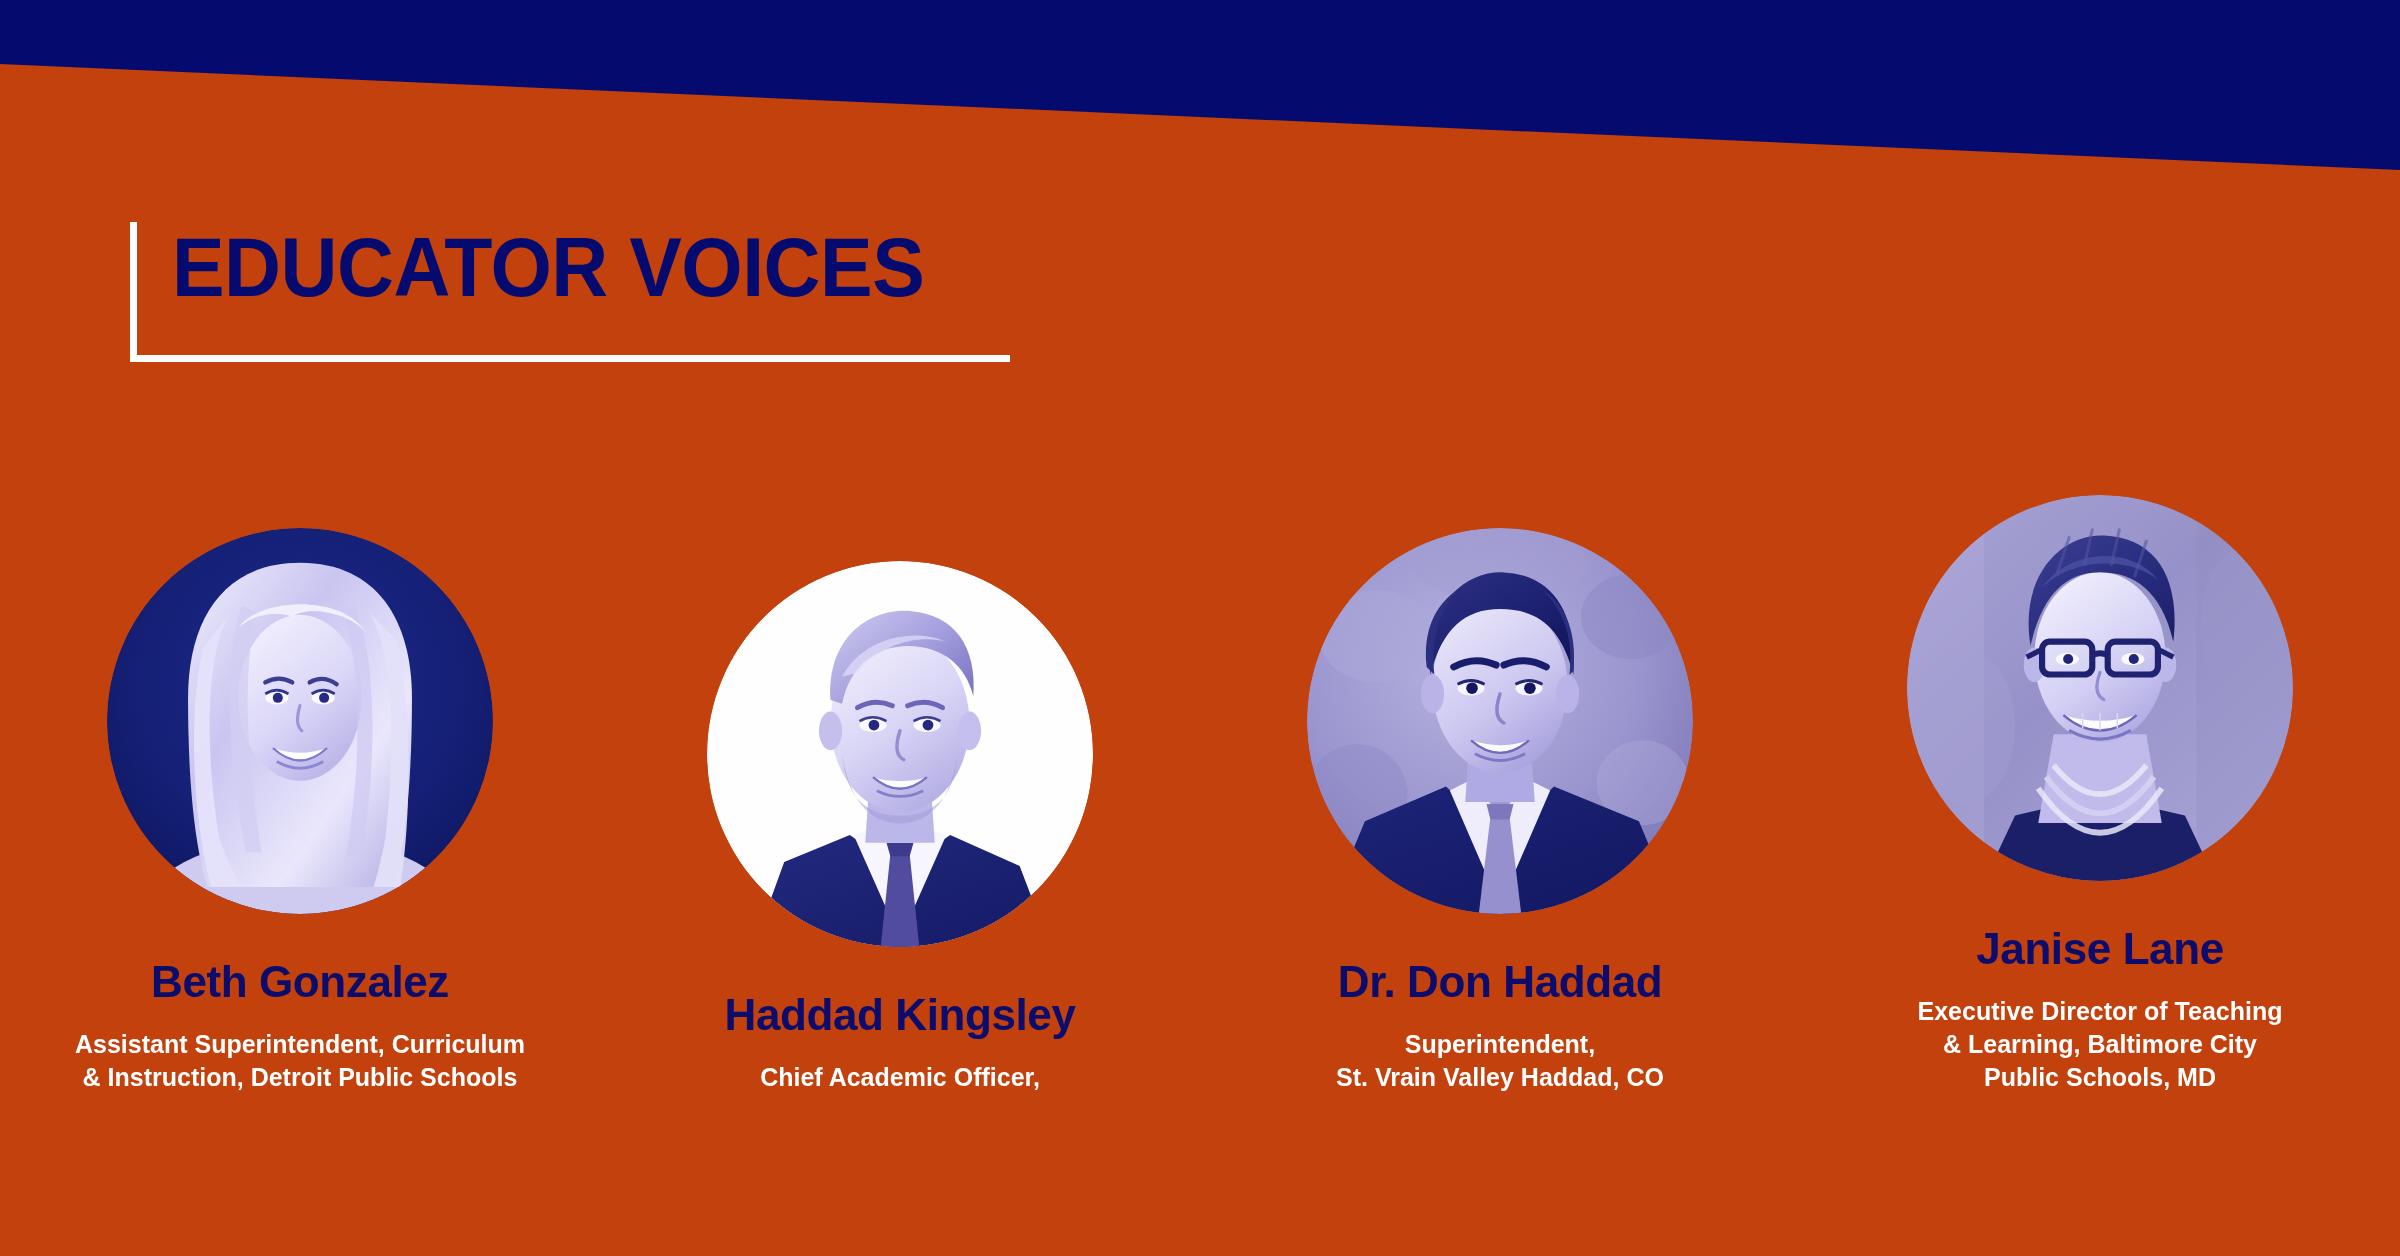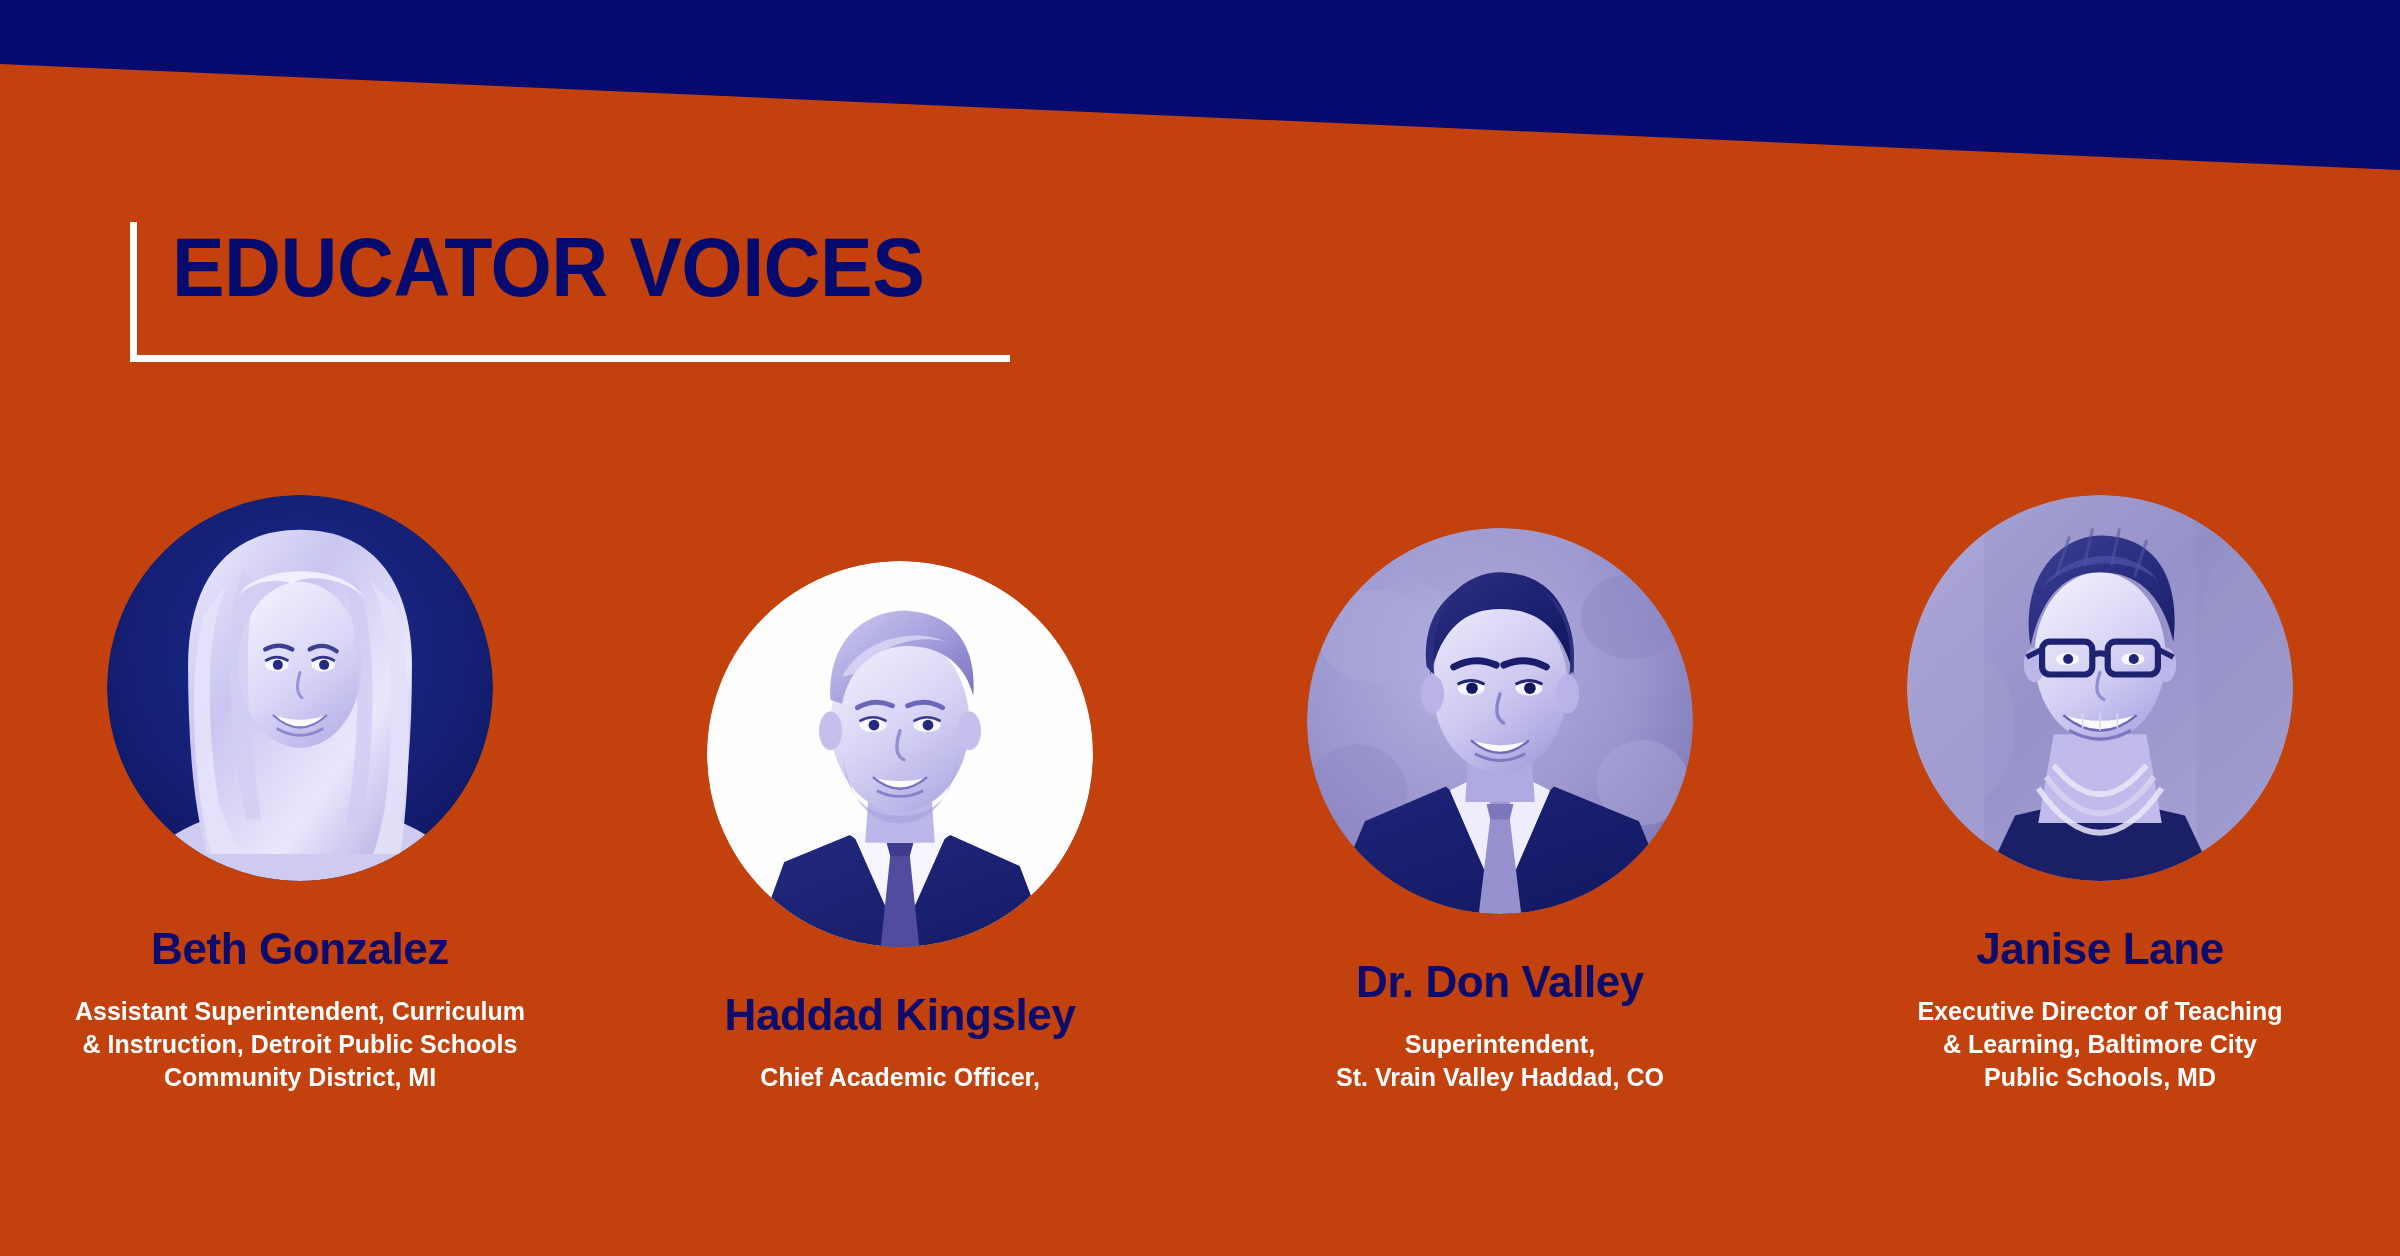--- a/index.html
+++ b/index.html
@@ -186,21 +186,20 @@
             <path d="M86 114 q 14 12 28 0 q -14 5 -28 0 Z" fill="#FDFDFF"></path>
             <path d="M86 114 q 14 13 28 0" stroke="#7F7ACB" stroke-width="1.2" fill="none"></path>
             <path d="M88 121 q 12 7 24 0" stroke="#8C87D2" stroke-width="1.5" fill="none"></path>
           </g>
         </svg>
       </div>
       <h2 class="person-name">Beth Gonzalez</h2>
       <p class="person-role">
         <span>Assistant Superintendent, Curriculum</span>
         <span>&amp; Instruction, Detroit Public Schools</span>
-        <span>Community District, MI</span>
       </p>
     </div>
 
     <div class="person">
       <div class="avatar">
         <svg viewBox="0 0 200 200" preserveAspectRatio="xMidYMid slice" role="img">
           <defs>
             <linearGradient id="p2skin" x1="25%" y1="0%" x2="80%" y2="100%">
               <stop offset="0%" stop-color="#F0EEFD"></stop>
               <stop offset="50%" stop-color="#D8D4F5"></stop>
@@ -330,21 +329,21 @@
             <path d="M108 81 q 7 -4 14 0" stroke="#23276F" stroke-width="1.5" fill="none"></path>
 
             <path d="M100 86 q -4 12 2 15" stroke="#8A84C8" stroke-width="1.8" fill="none" stroke-linecap="round"></path>
 
             <path d="M85 110 q 15 12 30 0 q -15 5 -30 0 Z" fill="#FBFAFF"></path>
             <path d="M85 110 q 15 13 30 0" stroke="#6F6ABA" stroke-width="1.2" fill="none"></path>
             <path d="M87 117 q 13 7 26 0" stroke="#7D78C2" stroke-width="1.5" fill="none"></path>
           </g>
         </svg>
       </div>
-      <h2 class="person-name">Dr. Don Valley</h2>
+      <h2 class="person-name">Dr. Don Haddad</h2>
       <p class="person-role">
         <span>Superintendent,</span>
         <span>St. Vrain Valley Haddad, CO</span>
       </p>
     </div>
 
     <div class="person">
       <div class="avatar">
         <svg viewBox="0 0 200 200" preserveAspectRatio="xMidYMid slice" role="img">
           <defs>

